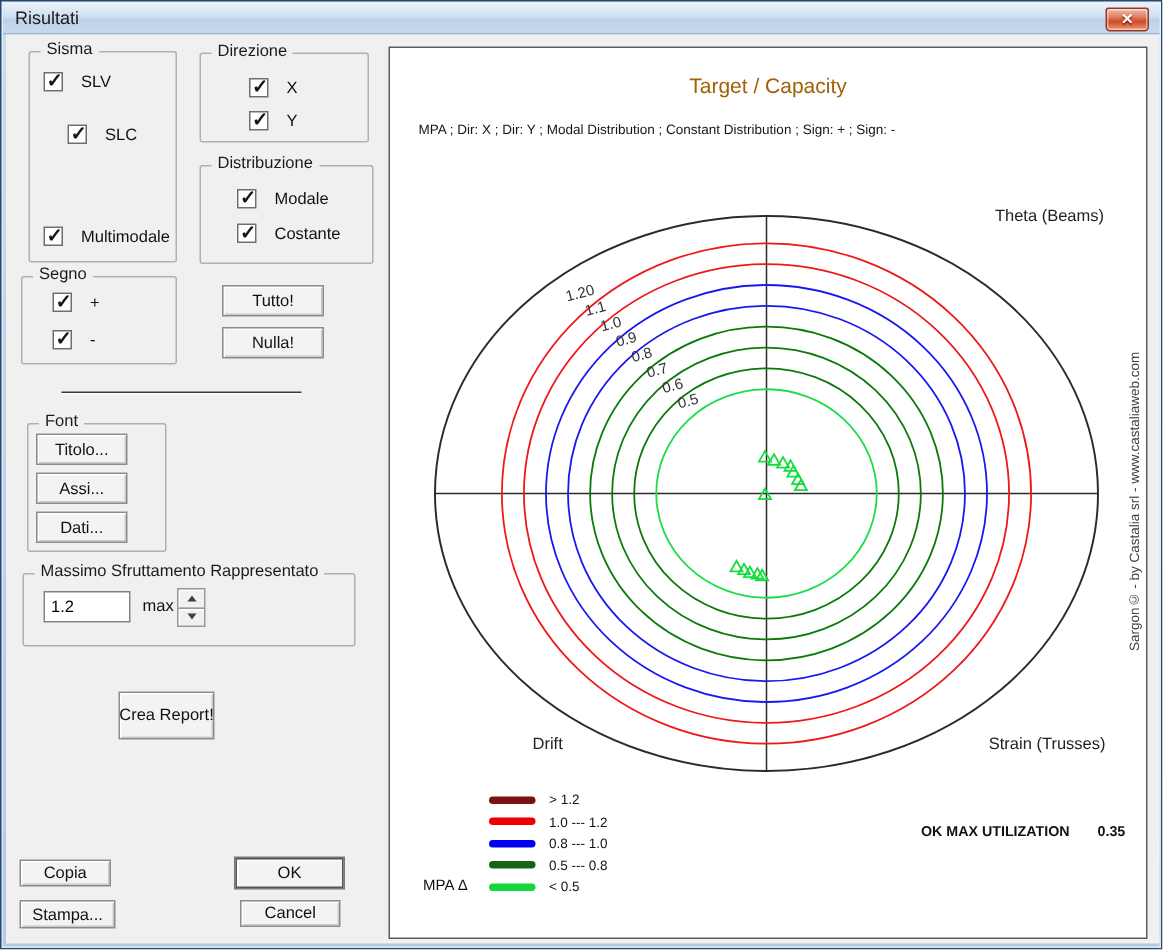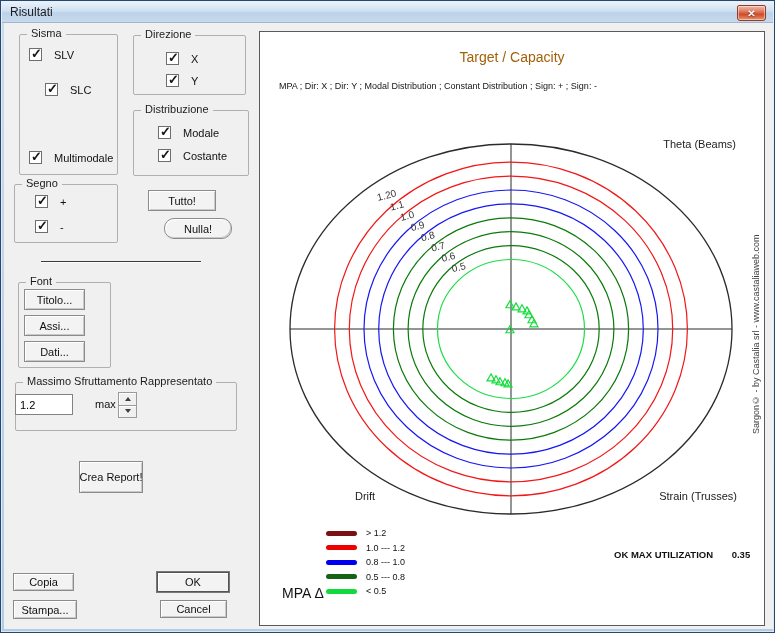--- a/index.html
+++ b/index.html
@@ -55,21 +55,21 @@
   .chart-title{position:absolute;left:0;top:17px;width:100%;text-align:center;font-size:14px;color:#a16207;}
   .chart-subtitle{position:absolute;left:19px;top:49px;font-size:9px;color:#151515;}
   .axis-label{position:absolute;font-size:11px;color:#222;white-space:nowrap;}
   .axis-theta{right:28px;top:106px;}
   .axis-drift{left:95px;top:458px;}
   .axis-strain{right:27px;top:458px;}
   .chart-svg{position:absolute;left:0;top:0;}
   .legend-box{position:absolute;left:66px;top:494px;}
   .legend-row{display:flex;align-items:center;height:14.5px;gap:9px;font-size:9px;color:#111;}
   .legend-swatch{width:31px;height:5px;border-radius:3px;flex:0 0 auto;}
-  .series-label{position:absolute;left:22px;top:553px;font-size:14px;color:#111;white-space:nowrap;}
+  .series-label{position:absolute;left:22px;top:553px;font-size:10px;color:#111;white-space:nowrap;}
   .status-text{position:absolute;left:354px;top:517px;font-size:9.5px;font-weight:bold;color:#111;white-space:nowrap;}
   .status-text .val{margin-left:16px;}
   .vertical-note{
     position:absolute;right:3px;top:120px;height:282px;
     writing-mode:vertical-rl;transform:rotate(180deg);
     font-size:9px;color:#3f3f3f;white-space:nowrap;
   }
 </style>
 </head>
 <body>
@@ -130,35 +130,35 @@
     <div class="checkbox" style="left:31px;top:172px;">
       <span class="cb checked"></span>
       <span>+</span>
     </div>
     <div class="checkbox" style="left:31px;top:197px;">
       <span class="cb checked"></span>
       <span>-</span>
     </div>
 
     <div class="btn" style="left:144px;top:167px;width:68px;height:21px;">Tutto!</div>
-    <div class="btn" style="left:160px;top:195px;width:68px;height:21px;border-radius:10px;">Nulla!</div>
+    <div class="btn" style="left:144px;top:195px;width:68px;height:21px;">Nulla!</div>
 
     <div class="separator" style="left:37px;top:238px;width:160px;"></div>
 
     <div class="groupbox" style="left:14px;top:259px;width:93px;height:86px;">
       <span class="gb-label">Font</span>
     </div>
     <div class="btn" style="left:20px;top:266px;width:61px;height:21px;">Titolo...</div>
     <div class="btn" style="left:20px;top:292px;width:61px;height:21px;">Assi...</div>
     <div class="btn" style="left:20px;top:318px;width:61px;height:21px;">Dati...</div>
 
     <div class="groupbox" style="left:11px;top:359px;width:222px;height:49px;">
       <span class="gb-label">Massimo Sfruttamento Rappresentato</span>
     </div>
-    <input class="text-input" style="left: 11px; top: 371px; width: 58px; height: 21px;" value="1.2">
+    <input class="text-input" style="left: 25px; top: 371px; width: 58px; height: 21px;" value="1.2">
     <span class="spin-label" style="left:91px;top:375px;">max</span>
     <div class="spinner" style="left:114px;top:369px;">
       <div class="spin-btn">
           <span class="arr-up"></span>
         </div>
       <div class="spin-btn">
           <span class="arr-dn"></span>
         </div>
     </div>
 

